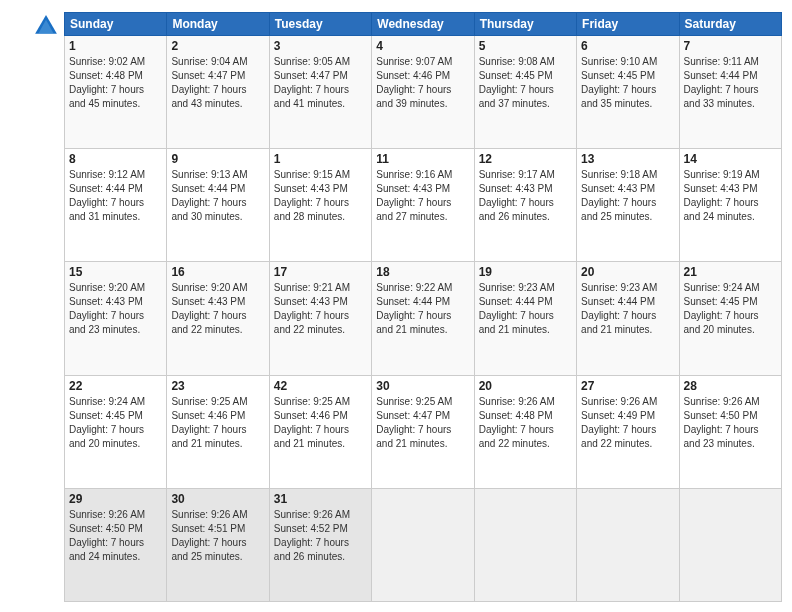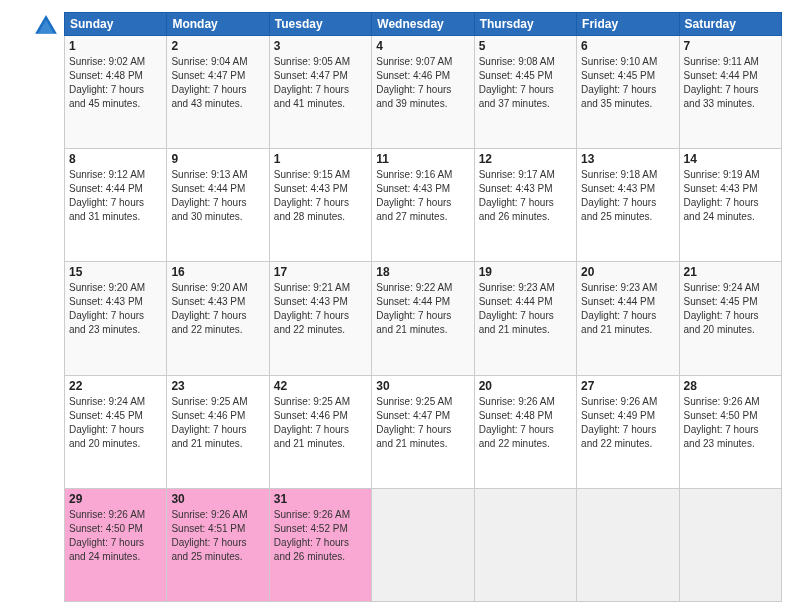--- a/index.html
+++ b/index.html
@@ -76,21 +76,21 @@
       padding: 3px 4px;
       font-size: 9.5px;
       color: #333;
       background: #fff;
       height: 86px;
     }
     .calendar tbody tr:nth-child(odd) td {
       background: #f9f9f9;
     }
     .calendar tbody tr:last-child td {
-      background: #f9a8d4;
+      background: #e5e5e5;
     }
     .day-num {
       font-size: 12px;
       font-weight: bold;
       color: #222;
       display: block;
       margin-bottom: 2px;
     }
     .cell-text {
       font-size: 10px;

